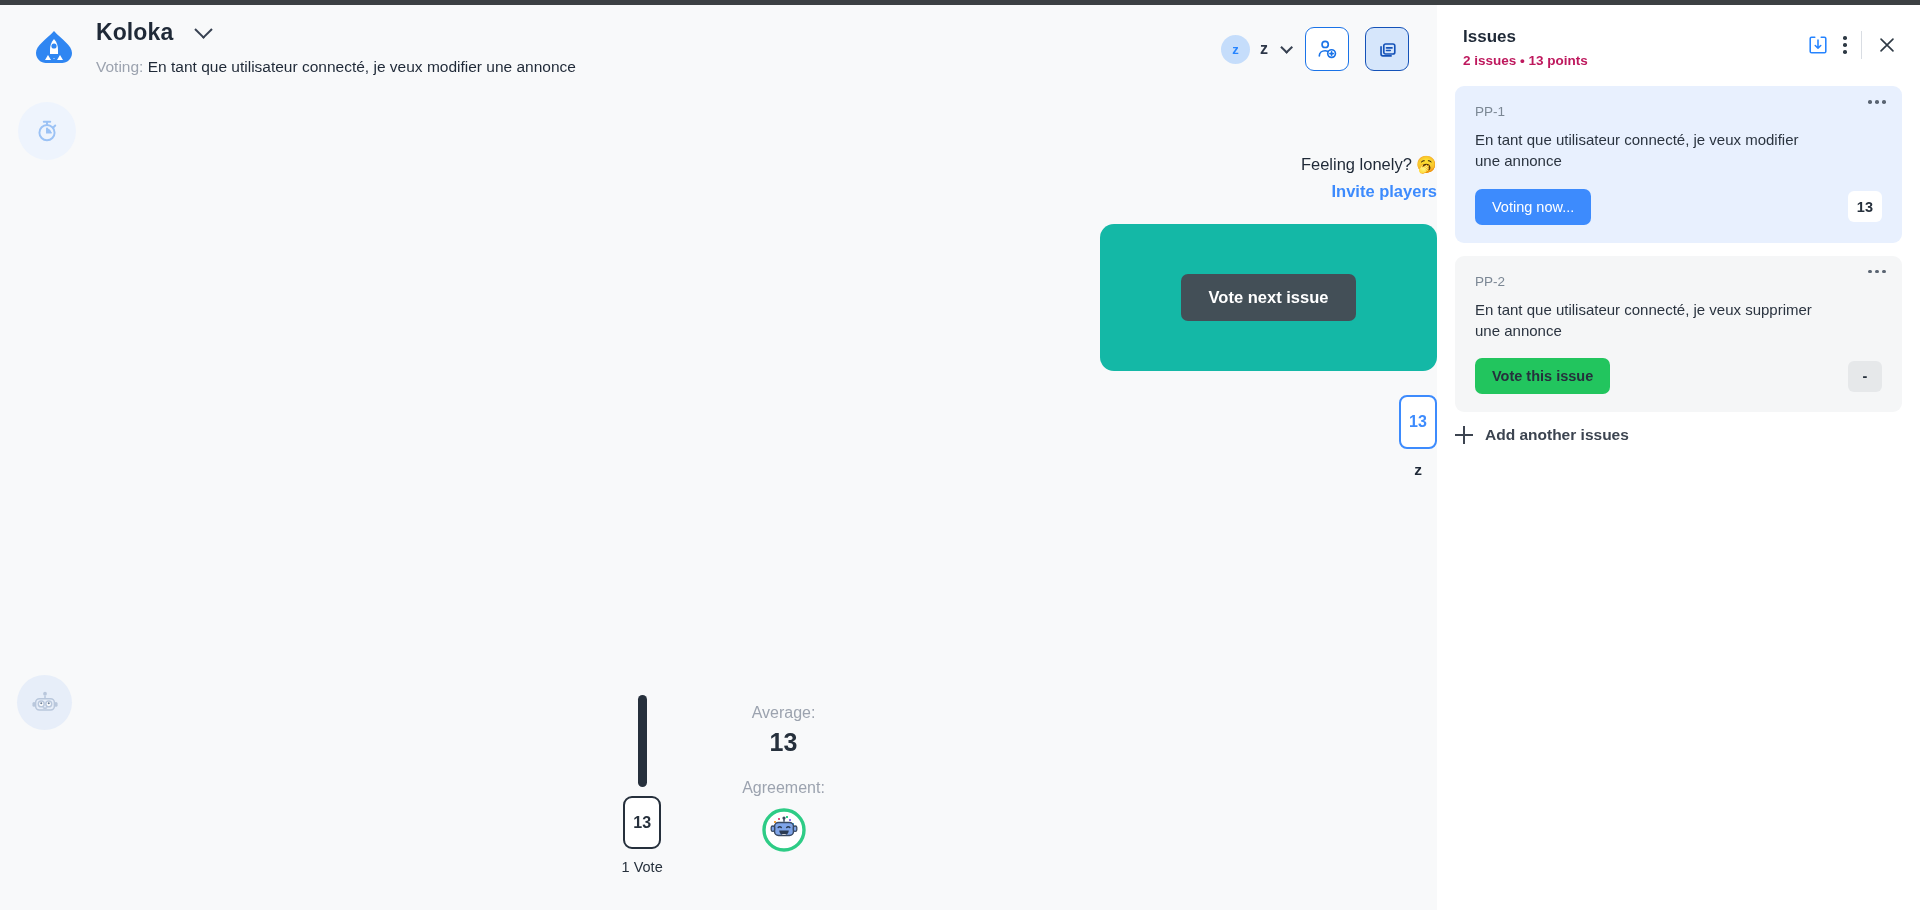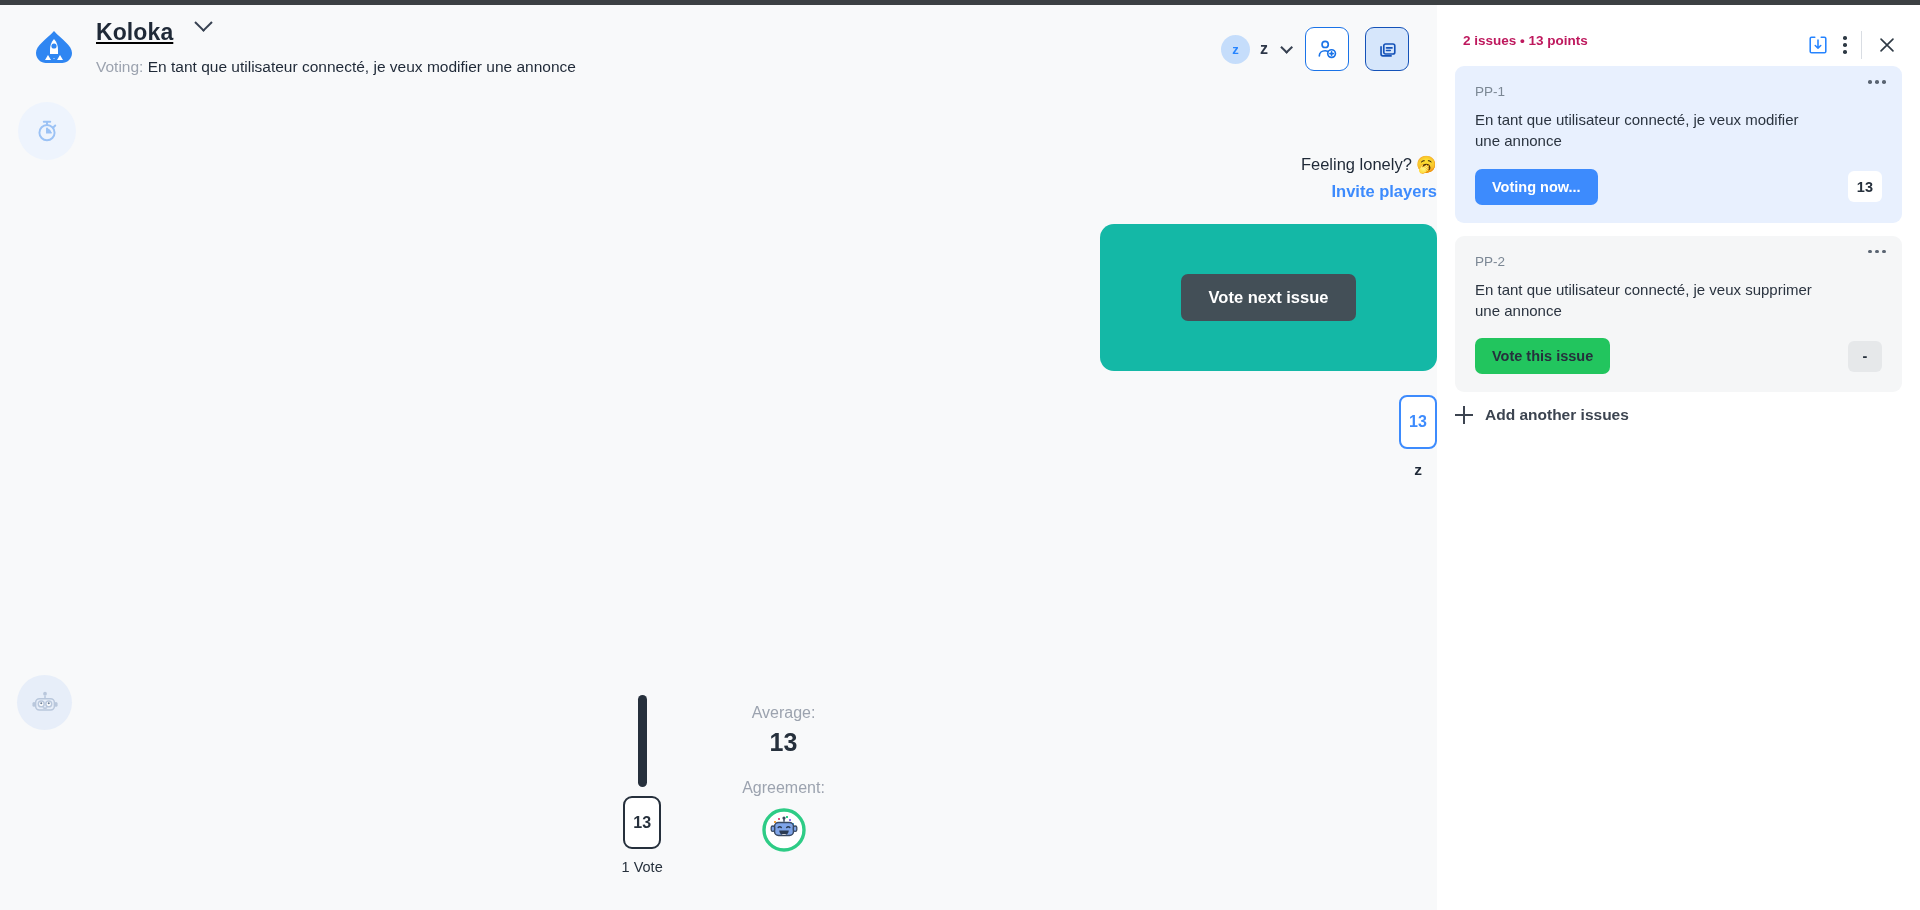--- a/index.html
+++ b/index.html
@@ -22,21 +22,21 @@
     background: #f8f9fa;
   }
 
   .header {
     position: absolute; top: 0; left: 0; width: 1437px; height: 88px;
   }
   .logo {
     position: absolute; left: 32px; top: 22px; width: 44px; height: 44px;
   }
   .title-block { position: absolute; left: 96px; top: 14px; }
-  .room-title-row { display: flex; gap: 24px; text-decoration: underline; }
+  .room-title-row { display: flex; align-items: center; gap: 24px; }
   .room-title {
     font-size: 23px; font-weight: 700; color: #1f2937; letter-spacing: .1px;
   }
   .chev {
     display: inline-block; width: 13px; height: 13px;
     border-right: 2px solid #374151; border-bottom: 2px solid #374151;
     transform: rotate(45deg) translate(-2px,-2px);
   }
   .subtitle { margin-top: 12px; font-size: 15.5px; color: #1f2937; }
   .subtitle .lbl { color: #9ca3af; }
@@ -148,21 +148,21 @@
   }
   .issue-card.selected { background: #e8f0fe; }
   .issue-card.plain { background: #f5f6f7; }
   .issue-key { font-size: 13.5px; color: #7b8794; }
   .issue-text { margin-top: 10px; font-size: 15px; color: #2b3440; line-height: 1.42; max-width: 340px; }
   .issue-foot {
     margin-top: 17px; display: flex; align-items: center; justify-content: space-between;
   }
   .btn-voting {
     background: #3d8bfd; color: #ffffff; border: none; border-radius: 7px;
-    padding: 10px 17px; font-size: 14.5px; font-weight: 700; cursor: pointer;
+    padding: 10px 17px; font-size: 14.5px; font-weight: 400; cursor: pointer;
   }
   .btn-vote-this {
     background: #22c55e; color: #26303c; border: none; border-radius: 7px;
     padding: 10px 17px; font-size: 14.5px; font-weight: 700; cursor: pointer;
   }
   .pts {
     min-width: 34px; height: 31px; border-radius: 6px; background: #ffffff;
     display: flex; align-items: center; justify-content: center;
     font-size: 14.5px; font-weight: 700; color: #26303c; padding: 0 9px;
   }
@@ -314,20 +314,21 @@
             <path d="M18.2 23.6h9.6a4.8 4.8 0 0 1-9.6 0z" fill="#2b3a52"></path>
             <path d="M20.4 26.9h5.2a4.6 4.6 0 0 1-5.2 0z" fill="#ffffff"></path>
           </svg>
         </div>
       </div>
     </div>
   </div>
 
   <div class="panel">
     <div class="panel-head">
+      <div class="panel-title">Issues</div>
       <div class="panel-sub">2 issues • 13 points</div>
 
       <div class="panel-actions">
         <div class="p-icon">
           <svg width="22" height="22" viewBox="0 0 24 24" fill="none" stroke="#2684ff" stroke-width="1.7" stroke-linecap="round" stroke-linejoin="round">
             <path d="M8.5 3.5H5a1.5 1.5 0 0 0-1.5 1.5v14A1.5 1.5 0 0 0 5 20.5h14a1.5 1.5 0 0 0 1.5-1.5V5A1.5 1.5 0 0 0 19 3.5h-3.5"></path>
             <path d="M12 6.5v9M12 15.5l-3-3M12 15.5l3-3"></path>
           </svg>
         </div>
         <div class="kebab">

